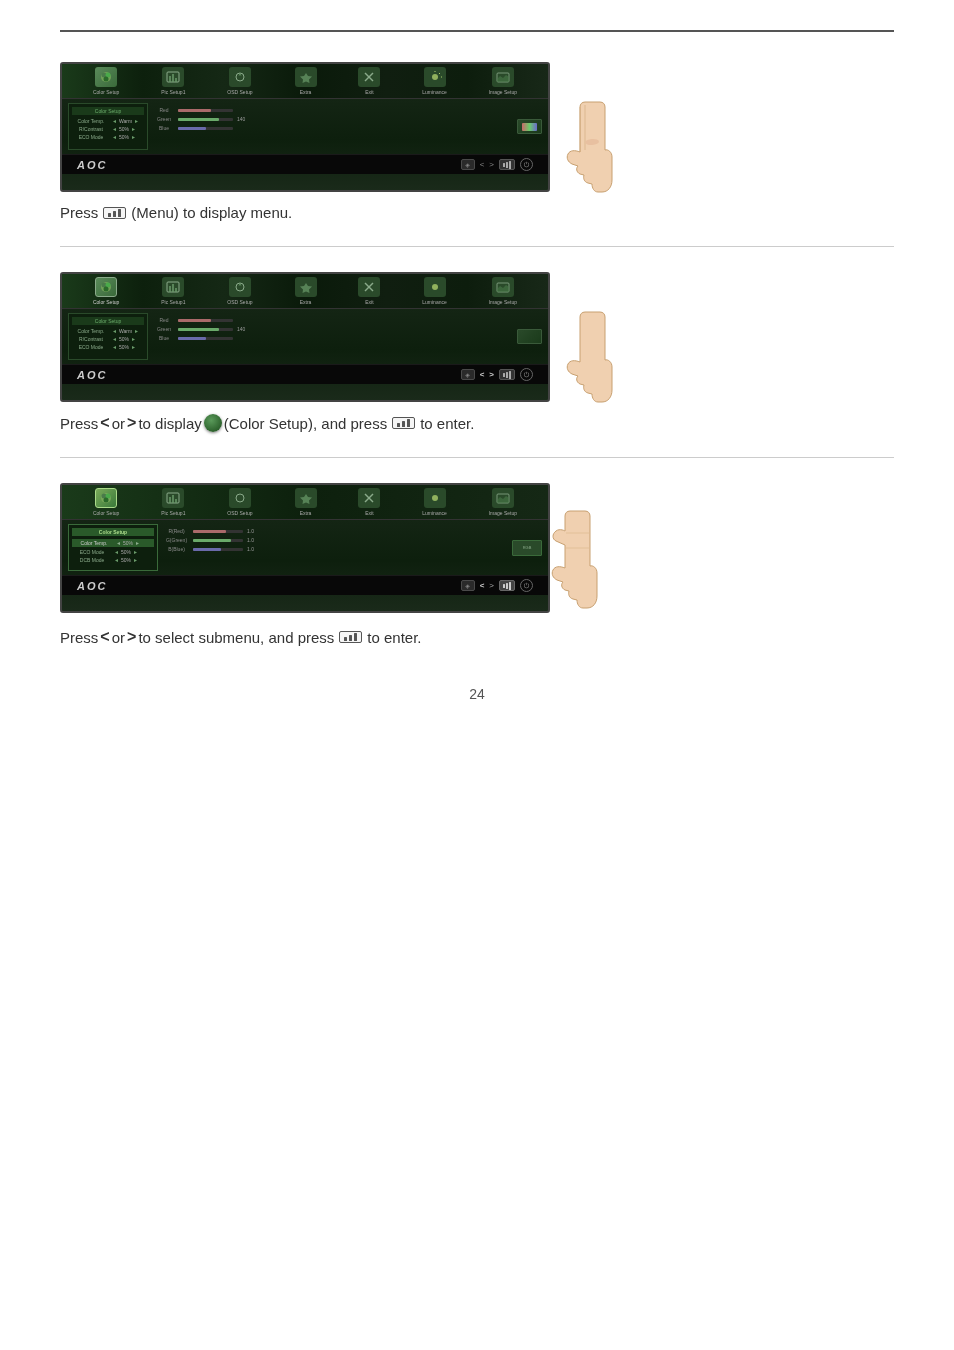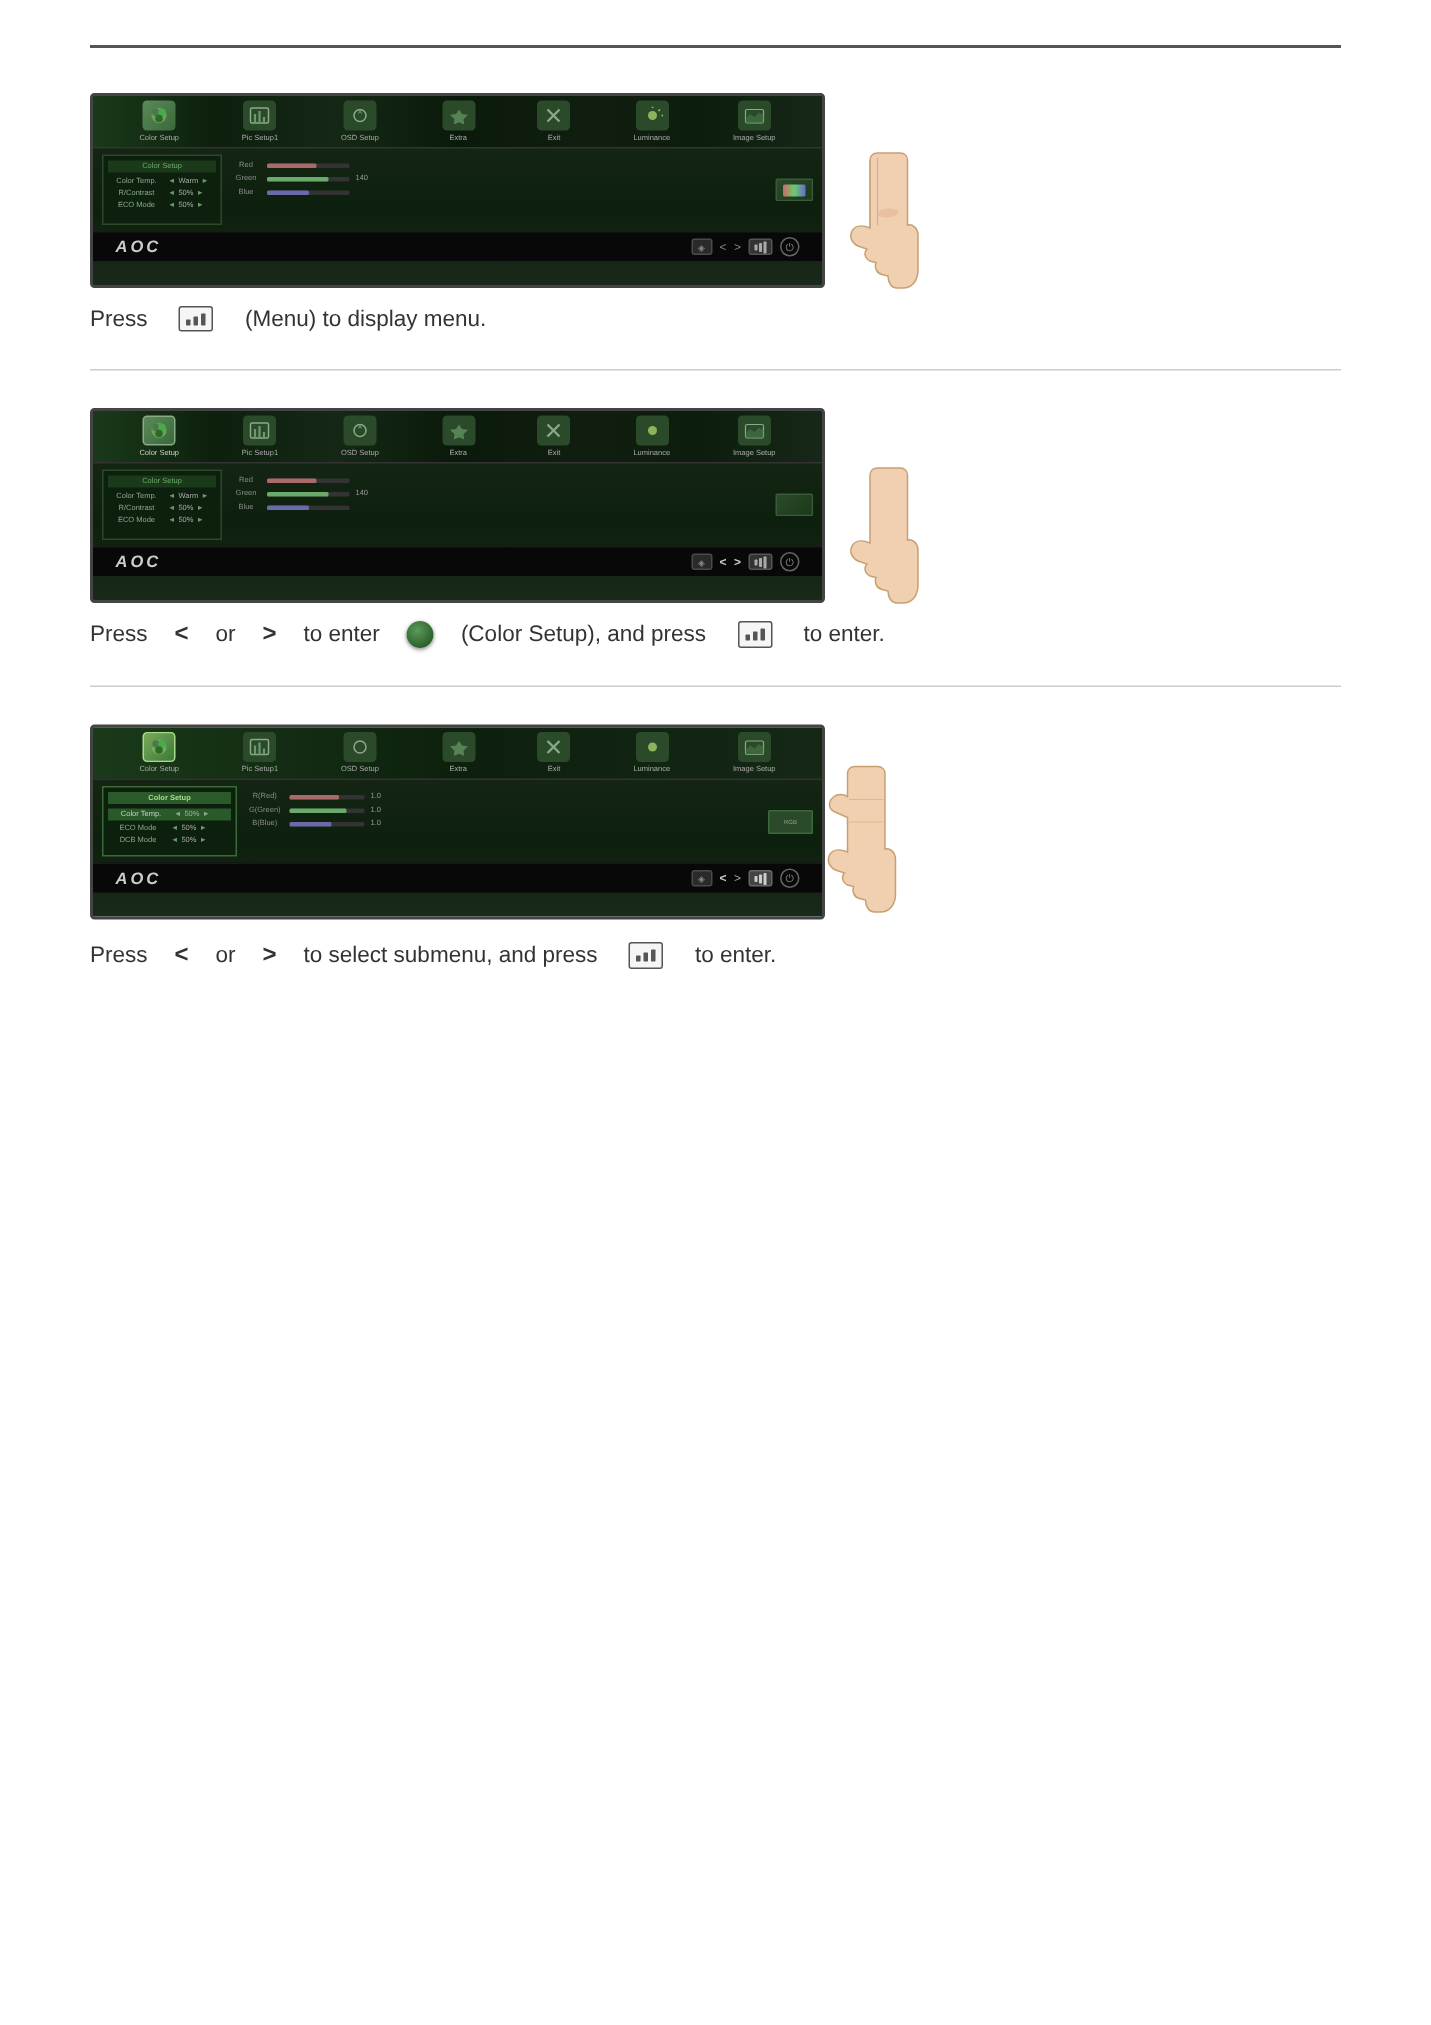--- a/index.html
+++ b/index.html
@@ -75,21 +75,22 @@
       color: #aaa;
       white-space: nowrap;
     }
 
     
     .instruction-line {
       font-size: 15px;
       color: #333;
       margin: 12px 0 25px 0;
       display: flex;
-      gap: 18px;
+      align-items: center;
+      gap: 2px;
       flex-wrap: wrap;
     }
 
     .menu-button-icon {
       display: inline-flex;
       align-items: center;
       justify-content: center;
       border: 1.5px solid #555;
       border-radius: 2px;
       padding: 1px 4px;
@@ -474,21 +475,21 @@
           <path d="M45 10 C42 10 40 12 40 15 L40 60 C35 58 30 58 28 62 C26 66 28 70 32 72 L38 74 C36 76 36 80 40 82 L44 83 C43 86 44 90 48 91 L52 92 C52 96 54 100 58 100 L62 100 C68 100 72 95 72 88 L72 65 C72 60 68 57 65 58 L65 15 C65 12 63 10 60 10 Z" fill="#f0d0b0" stroke="#c8a070" stroke-width="1"></path>
         </svg>
       </div>
     </div>
 
     <div class="instruction-line">
       <span>Press</span>
       <span class="chevron">&lt;</span>
       <span>or</span>
       <span class="chevron">&gt;</span>
-      <span>to enter</span>
+      <span>to display</span>
 
       <span style="display:inline-flex; align-items:center; gap:2px; vertical-align:middle;">
         <span style="width:18px; height:18px; border-radius:50%; background:radial-gradient(circle at 40% 35%, #5a9a5a, #1a4a1a); display:inline-block; vertical-align:middle; box-shadow: 0 1px 3px rgba(0,0,0,0.5);"></span>
       </span>
       <span>(Color Setup), and press</span>
       <span class="menu-button-icon">
         <span class="menu-button-bars">
           <span class="menu-bar" style="height:4px;"></span>
           <span class="menu-bar" style="height:6px;"></span>
           <span class="menu-bar" style="height:8px;"></span>
@@ -659,13 +660,14 @@
         <span class="menu-button-bars">
           <span class="menu-bar" style="height:4px;"></span>
           <span class="menu-bar" style="height:6px;"></span>
           <span class="menu-bar" style="height:8px;"></span>
         </span>
       </span>
       <span>to enter.</span>
     </div>
   </div>
 
+  <div class="page-number">24</div>
 </div>
 
 </body></html>

